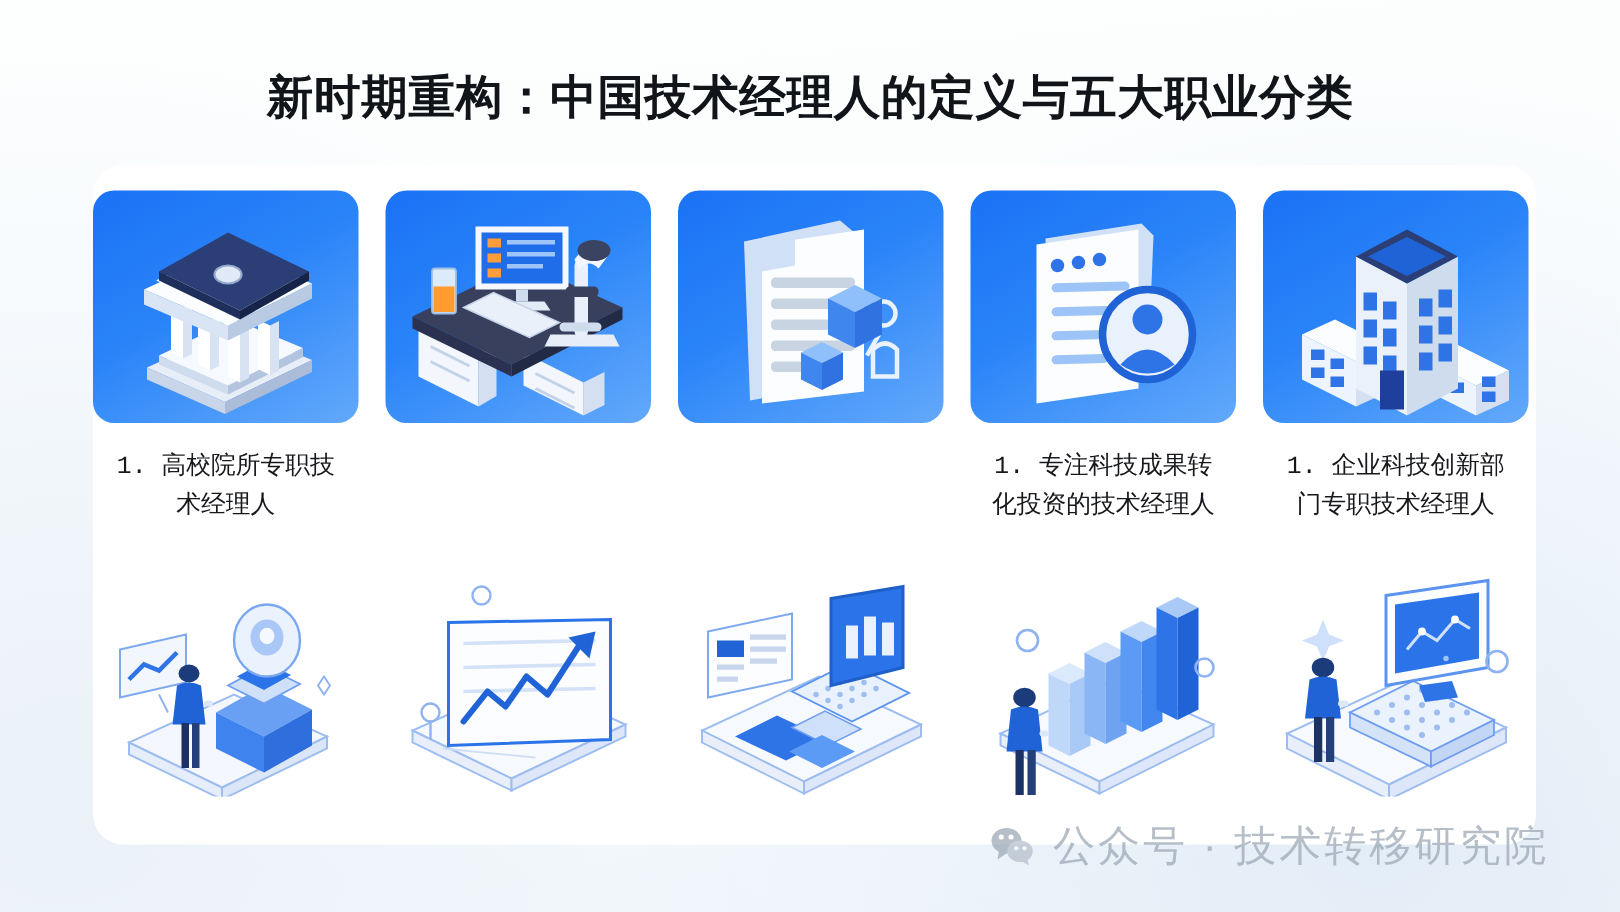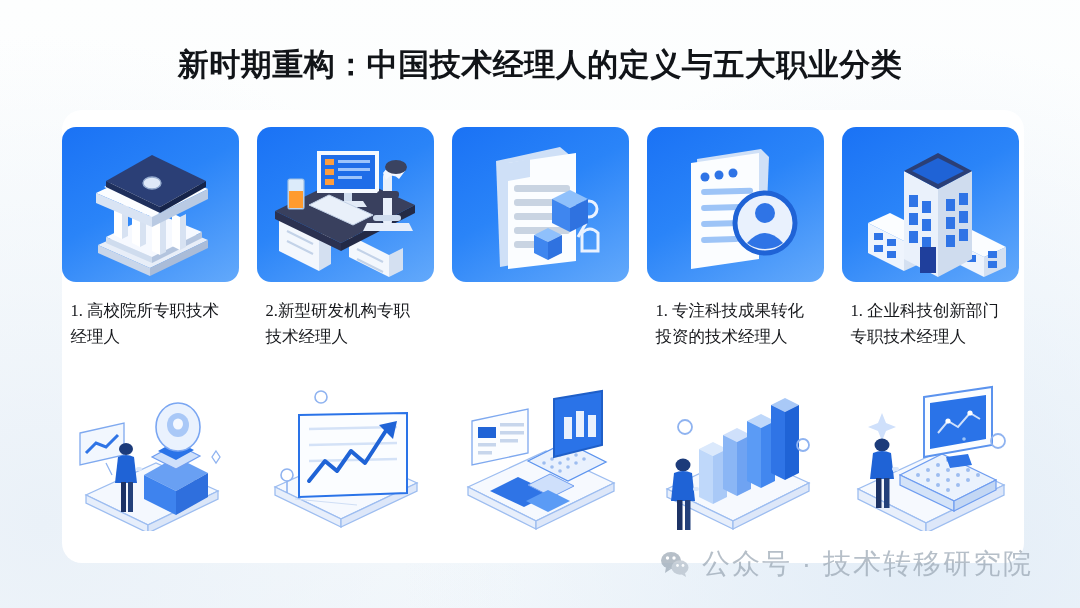--- a/index.html
+++ b/index.html
@@ -38,23 +38,23 @@
   }
   
   .tile{
     width:177px;height:155px;border-radius:14px;overflow:hidden;
     background:linear-gradient(150deg,#1a72f5 0%,#2a84f8 45%,#63a9fb 100%);
     position:relative;flex:none;
   }
   .tile svg{position:absolute;left:0;top:0;}
   
   .caption{
-    margin-top:16px;width:160px;text-align:left;
+    margin-top:16px;width:160px;text-align:center;
     font-size:16.5px;line-height:1.55;color:#16181c;
-    font-family:Liberation Serif, serif;
+    font-family:Liberation Mono, monospace;
   }
   
   .illus{
     position:absolute;left:0;bottom:14px;width:177px;height:150px;
   }
   .illus svg{display:block;margin:0 auto;}
   
   .watermark{
     position:absolute;left:660px;top:545px;
     display:flex;align-items:center;gap:12px;
@@ -176,21 +176,20 @@
           <rect x="32" y="64" width="14" height="17" fill="#ff9b2f"></rect>
 
           <polygon points="110,96 152,96 156,104 106,104" fill="#e7eefa"></polygon>
           <rect x="126" y="46" width="9" height="52" rx="4" fill="#e9f0fb"></rect>
           <path d="M126,46 q10,-14 22,-2 l-6,8 q-7,-7 -13,1 z" fill="#f3f7ff"></path>
           <ellipse cx="139" cy="40" rx="11" ry="7" fill="#3a4361"></ellipse>
           <rect x="120" y="64" width="22" height="7" rx="3" fill="#39405e"></rect>
           <rect x="116" y="88" width="28" height="6" rx="3" fill="#cfdcee"></rect>
         </svg>
       </div>
-      <div class="caption">2.新型研发机构专职技术经理人</div>
       <div class="illus">
         <svg width="170" height="148" viewBox="0 0 170 148">
 
           <polygon points="14,104 80,136 156,100 90,70" fill="#f6f9fe" stroke="#9dbdf0" stroke-width="1.3"></polygon>
           <polygon points="14,104 14,112 80,144 80,136" fill="#e8effb" stroke="#9dbdf0" stroke-width="1.3"></polygon>
           <polygon points="80,136 80,144 156,108 156,100" fill="#dde7f9" stroke="#9dbdf0" stroke-width="1.3"></polygon>
           <line x1="34" y1="116" x2="96" y2="122" stroke="#cfdef5" stroke-width="1.2"></line>
 
           <polygon points="38,32 146,30 146,110 38,114" fill="#fbfdff" stroke="#2a73e8" stroke-width="2"></polygon>
           <line x1="48" y1="46" x2="136" y2="44" stroke="#d4e2f7" stroke-width="2.5"></line>

